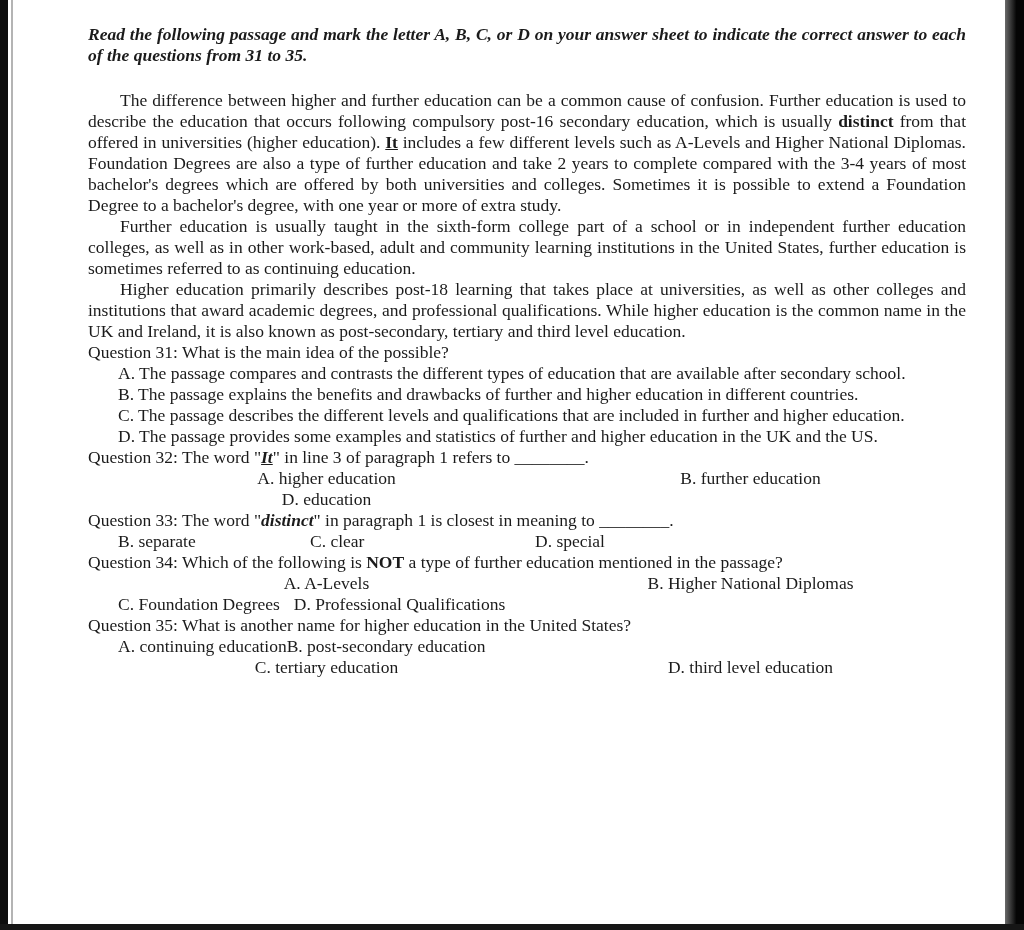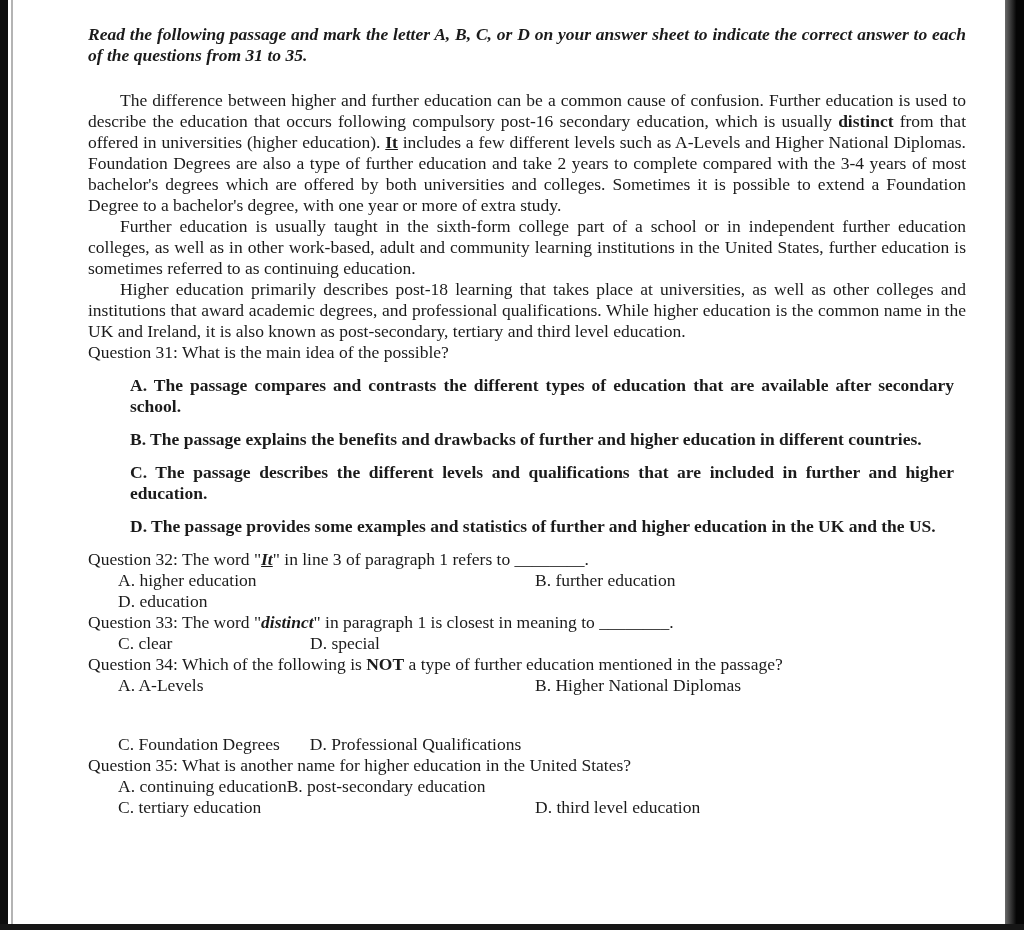--- a/index.html
+++ b/index.html
@@ -31,26 +31,26 @@
     font-style: italic;
     text-align: justify;
   }
   .para {
     margin: 0;
     text-align: justify;
     text-indent: 32px;
   }
   .q-prompt { margin: 0; }
   .q-options { margin-left: 30px; }
-  .opt-block { margin: 12px; text-align: justify; font-weight: bold; }
-  .grid2 { display: grid; grid-template-columns: 417px 1fr; }
+  .opt-block { margin: 0; text-align: justify; }
+  .grid2 { display: grid; grid-template-columns: 417px 1fr; text-align: center; }
   .grid4 { display: grid; grid-template-columns: 192px 225px 223px 1fr; }
   .inline-row { display: flex; }
   .gap-sm { }
-  .gap-md { gap: 30px; margin-top: 38px; }
+  .gap-md { gap: 14px; }
 
   .seg-b { font-weight: bold; }
   .seg-i { font-style: italic; }
   .seg-u { text-decoration: underline; }
 </style>
 </head>
 <body>
 
 <div class="edge-left"></div>
 <div class="edge-hair"></div>
@@ -84,20 +84,21 @@
       <div class="q-options grid2">
         <span>A. higher education</span>
         <span>B. further education</span>
         <span>D. education</span>
       </div>
     </div>
 
     <div class="question">
       <p class="q-prompt"><span>Question 33: The word "</span><span class="seg-b seg-i">distinct</span><span>" in paragraph 1 is closest in meaning to ________.</span></p>
       <div class="q-options grid4">
+        <span>B. separate</span>
         <span>C. clear</span>
         <span>D. special</span>
       </div>
     </div>
 
     <div class="question">
       <p class="q-prompt"><span>Question 34: Which of the following is </span><span class="seg-b">NOT</span><span> a type of further education mentioned in the passage?</span></p>
       <div class="q-options grid2">
         <span>A. A-Levels</span>
         <span>B. Higher National Diplomas</span>

